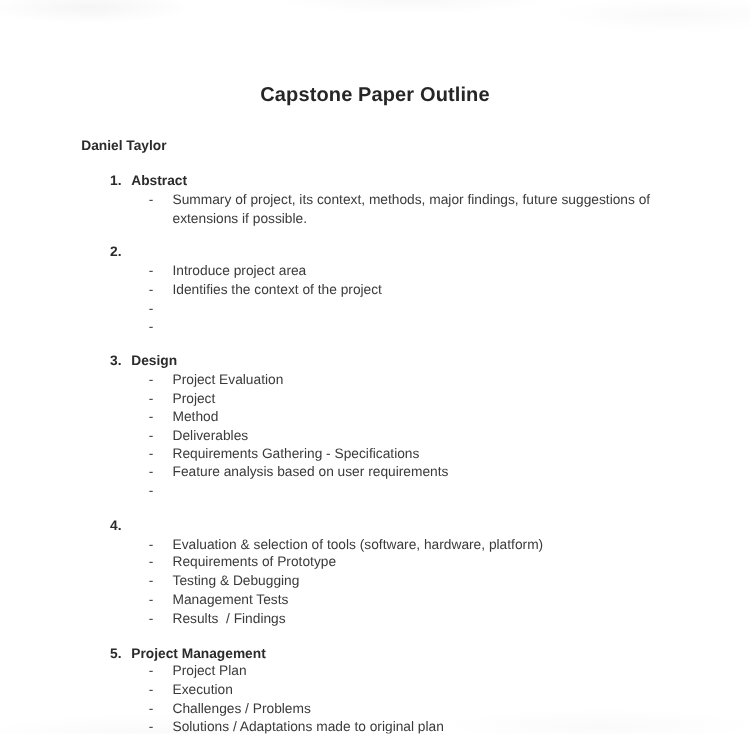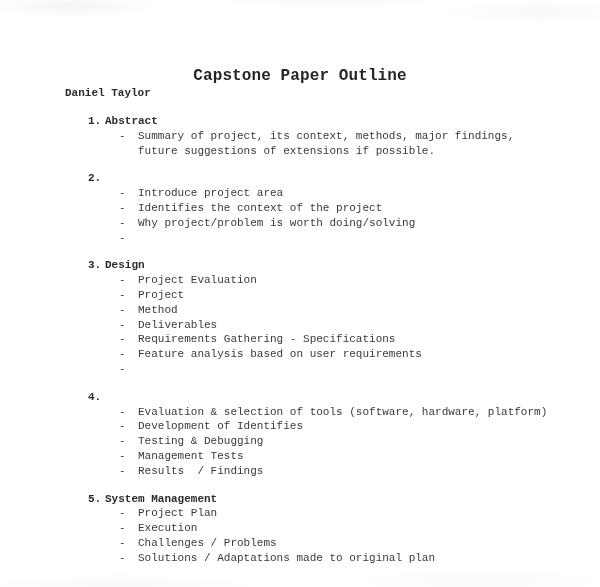--- a/index.html
+++ b/index.html
@@ -17,36 +17,35 @@
     
     background-image:
       radial-gradient(ellipse 120px 18px at 12% 1%, rgba(160,160,160,0.10), transparent 70%),
       radial-gradient(ellipse 160px 16px at 55% 0%, rgba(170,170,170,0.08), transparent 70%),
       radial-gradient(ellipse 140px 20px at 90% 2%, rgba(170,170,170,0.07), transparent 70%),
       radial-gradient(ellipse 200px 22px at 20% 100%, rgba(170,170,170,0.07), transparent 70%),
       radial-gradient(ellipse 180px 20px at 80% 99%, rgba(170,170,170,0.06), transparent 70%);
     padding: 66px 42px 0 65px;
     overflow: hidden;
     color: #3a3a3a;
-    font-family: Liberation Mono, monospace;
   }
   .doc-title {
     margin: 0;
     font-size: 16px;
     line-height: 21px;
     font-weight: 700;
     text-align: center;
     color: #262626;
     letter-spacing: 0.1px;
     
     margin-left: -65px;
     margin-right: -42px;
   }
   .author {
-    margin: 0 0 0 0;
+    margin: 24px 0 0 0;
     font-size: 11px;
     line-height: 13px;
     font-weight: 700;
     color: #2b2b2b;
   }
   ol.outline {
     list-style: none;
     margin: 14px 0 0 0;
     padding: 0 0 0 23px;
   }
@@ -113,21 +112,20 @@
     <span class="item-text">Introduce project area</span>
   </li>
 
   <li class="item">
     <span class="dash">-</span>
     <span class="item-text">Identifies the context of the project</span>
   </li>
 
   <li class="item">
     <span class="dash">-</span>
-    <span class="item-text">Why project/problem is worth doing/solving</span>
   </li>
 
   <li class="item">
     <span class="dash">-</span>
   </li>
 </ul>
   </li>
 
   <li class="section">
     <div class="heading-row">
@@ -176,21 +174,21 @@
       <span class="num">4.</span>
     </div>
     <ul class="items">
   <li class="item">
     <span class="dash">-</span>
     <span class="item-text">Evaluation &amp; selection of tools (software, hardware, platform)</span>
   </li>
 
   <li class="item">
     <span class="dash">-</span>
-    <span class="item-text">Development of Identifies</span>
+    <span class="item-text">Requirements of Prototype</span>
   </li>
 
   <li class="item">
     <span class="dash">-</span>
     <span class="item-text">Testing &amp; Debugging</span>
   </li>
 
   <li class="item">
     <span class="dash">-</span>
     <span class="item-text">Management Tests</span>
@@ -199,21 +197,21 @@
   <li class="item">
     <span class="dash">-</span>
     <span class="item-text">Results  / Findings</span>
   </li>
 </ul>
   </li>
 
   <li class="section">
     <div class="heading-row">
       <span class="num">5.</span>
-      <span class="heading">System Management</span>
+      <span class="heading">Project Management</span>
     </div>
     <ul class="items">
   <li class="item">
     <span class="dash">-</span>
     <span class="item-text">Project Plan</span>
   </li>
 
   <li class="item">
     <span class="dash">-</span>
     <span class="item-text">Execution</span>

